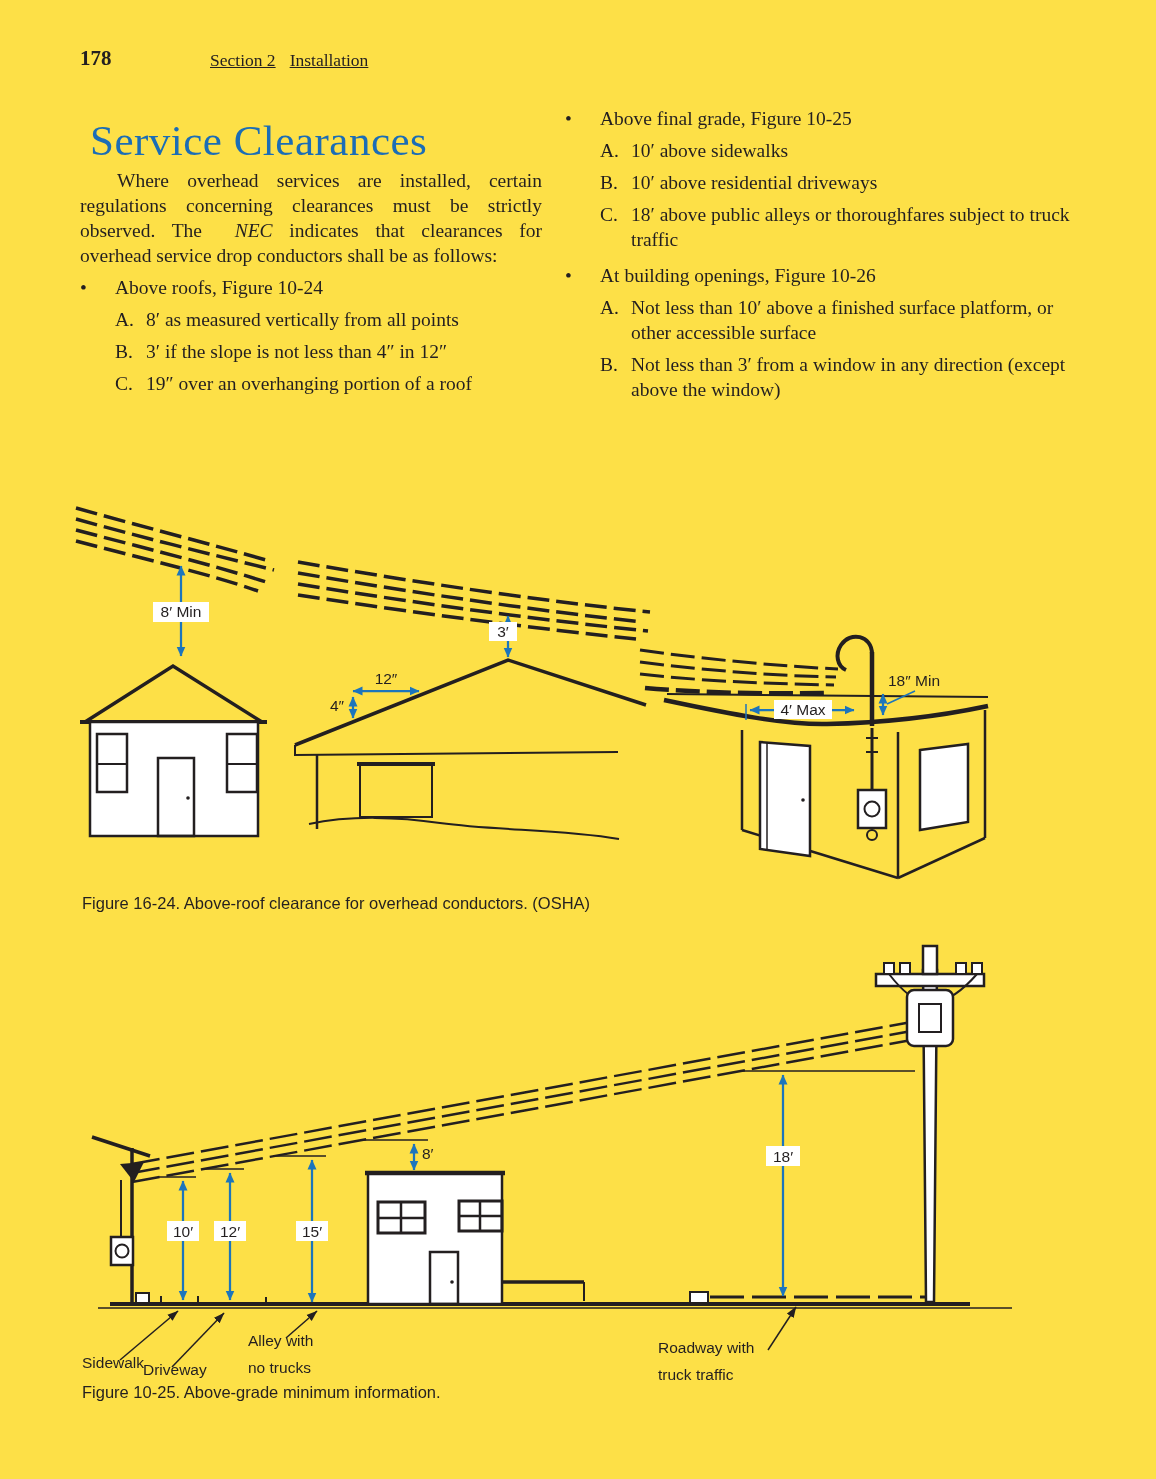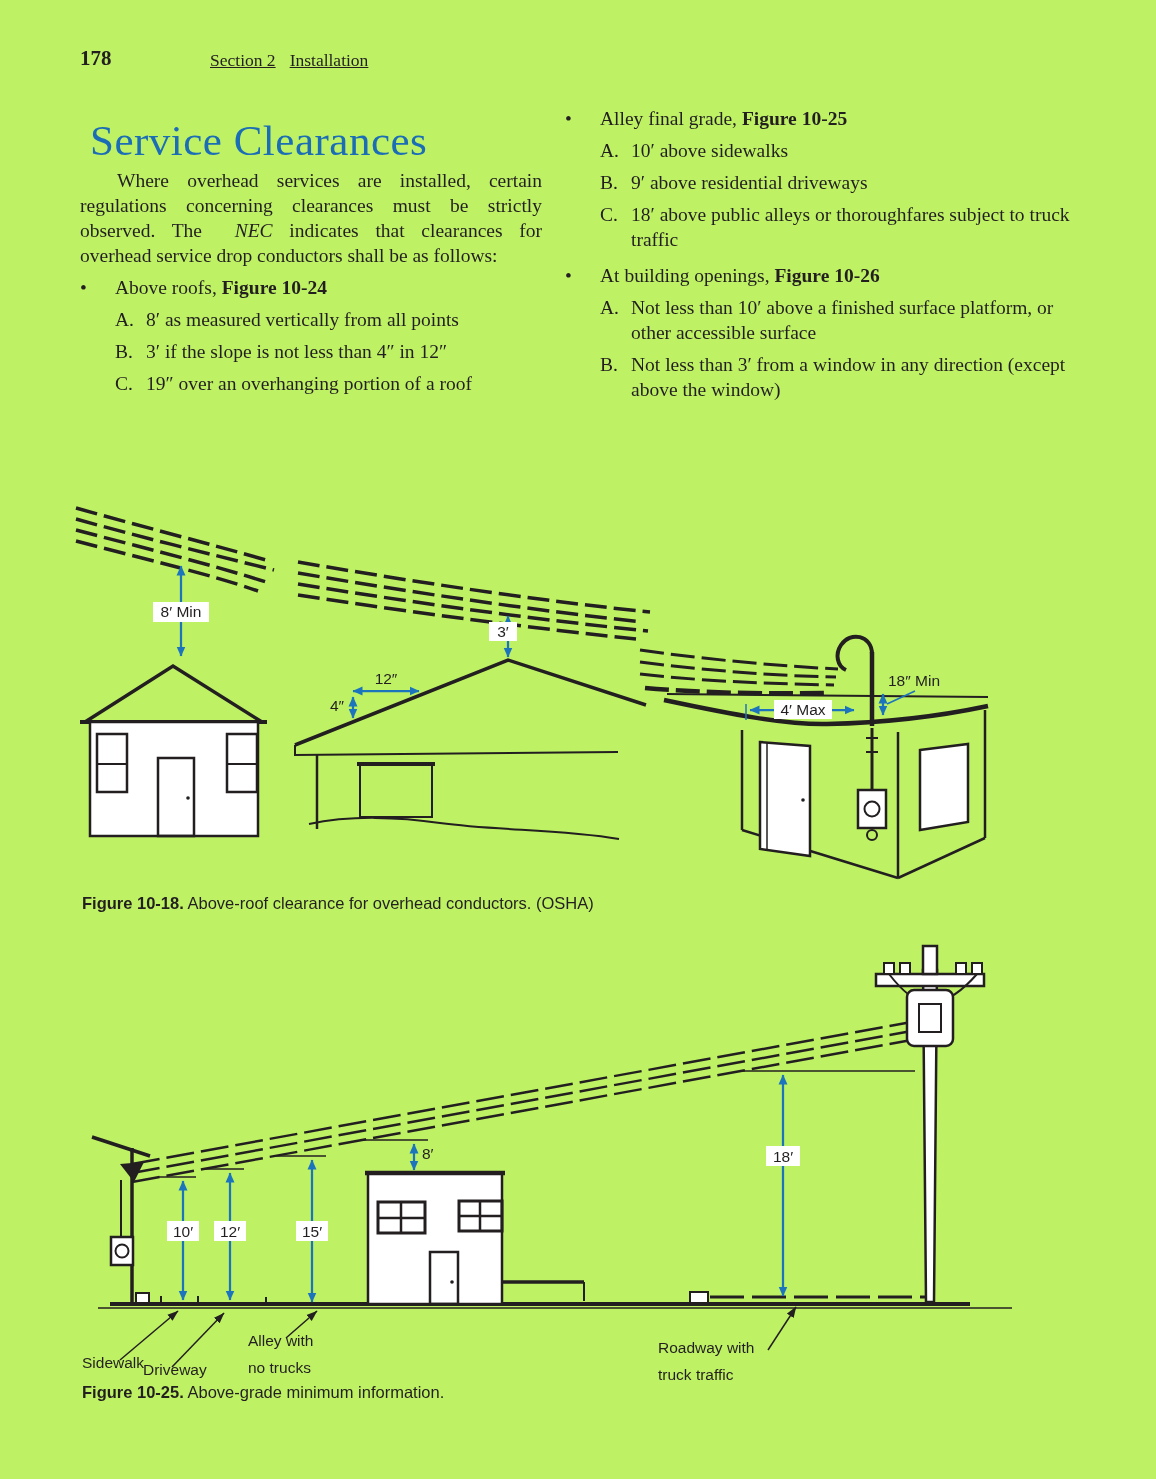--- a/index.html
+++ b/index.html
@@ -1,17 +1,17 @@
 <!DOCTYPE html>
 <html><head>
 <meta charset="utf-8">
 <style>
   html,body { margin:0; padding:0; background:#e8e8e8; }
   .page {
-    position:relative; width:1156px; height:1479px; background:#bef264;
+    position:relative; width:1156px; height:1479px; background:#fde047;
     font-family:"Liberation Serif", serif; color:#231f20; margin:0 auto;
     overflow:hidden;
   }
   
   .pagenum { position:absolute; left:80px; top:46px; font-size:21px; font-weight:bold; }
   .runhead { position:absolute; left:210px; top:50px; font-size:17.5px;text-decoration:underline; }
   .runhead .gap { display:inline-block; width:14px; }
   
   .title { position:absolute; left:77px; top:103px; font-size:43px; color:#1b6db6; font-weight:normal; letter-spacing:0.5px; margin:13px; }
   
@@ -19,21 +19,21 @@
   .col-left  { left:80px;  top:168px; width:462px; }
   .col-right { left:565px; top:106px; width:528px; }
   .para { text-align:justify; text-indent:37px; margin:0; }
   .closing { text-align:justify; text-indent:0; margin:8px 0 0 0; }
   .bullet { display:flex; margin-top:7px; }
   .bullet .dot { width:35px; flex:0 0 35px; }
   .bullet .blead { flex:1; }
   .item { display:flex; margin-left:35px; margin-top:7px; }
   .item .letter { width:31px; flex:0 0 31px; }
   .item .itext { flex:1; }
-  .b { font-weight:bold; }
+  .b { font-weight:normal; }
   .i { font-style:italic;margin-left:16px; }
   
   .caption { position:absolute; left:82px; font-family:"Liberation Sans", sans-serif; font-size:16.5px; color:#231f20; }
   .cap24 { top:894px; width:700px; }
   .cap25 { top:1383px; width:700px; }
   
   .fig { position:absolute; }
   .fig24 { left:70px; top:498px; }
   .fig25 { left:70px; top:930px; }
   svg text { font-family:"Liberation Sans", sans-serif; font-size:15.5px; fill:#231f20; }
@@ -67,29 +67,29 @@
       </div>
     <div class="item">
         <span class="letter">C.</span>
         <span class="itext">19″ over an overhanging portion of a roof</span>
       </div>
   </div>
 
   <div class="col col-right">
     <div class="bullet" style="margin-top:0;">
       <span class="dot">•</span>
-      <span class="blead"><span>Alley final grade, </span><span class="b">Figure 10-25</span></span>
+      <span class="blead"><span>Above final grade, </span><span class="b">Figure 10-25</span></span>
     </div>
     <div class="item">
         <span class="letter">A.</span>
         <span class="itext">10′ above sidewalks</span>
       </div>
     <div class="item">
         <span class="letter">B.</span>
-        <span class="itext">9′ above residential driveways</span>
+        <span class="itext">10′ above residential driveways</span>
       </div>
     <div class="item">
         <span class="letter">C.</span>
         <span class="itext">18′ above public alleys or thoroughfares subject to truck traffic</span>
       </div>
 
     <div class="bullet" style="margin-top:11px;">
       <span class="dot">•</span>
       <span class="blead"><span>At building openings, </span><span class="b">Figure 10-26</span></span>
     </div>
@@ -211,21 +211,21 @@
       <text x="818" y="188" text-anchor="start">18″ Min</text>
     </g>
     <g>
       <line x1="676" y1="206" x2="676" y2="222" stroke="#1c75bc" stroke-width="1.5"></line>
       <line x1="680" y1="212" x2="784" y2="212" stroke="#1c75bc" stroke-width="2.25" marker-start="url(#ab1)" marker-end="url(#ab1)"></line>
       <rect x="704" y="202" width="58" height="19" fill="#ffffff"></rect>
       <text x="733" y="217" text-anchor="middle">4′ Max</text>
     </g>
   </svg>
 
-  <div class="caption cap24"><span class="b">Figure 10-18.</span><span> Above-roof clearance for overhead conductors. (OSHA)</span></div>
+  <div class="caption cap24"><span class="b">Figure 16-24.</span><span> Above-roof clearance for overhead conductors. (OSHA)</span></div>
 
   <svg class="fig fig25" width="950" height="460" viewBox="0 0 950 460">
     <defs>
       <marker id="ab2" markerUnits="userSpaceOnUse" markerWidth="11" markerHeight="10" refX="9.5" refY="5" orient="auto-start-reverse">
         <path d="M0,0.5 L10,5 L0,9.5 Z" fill="#1c75bc"></path>
       </marker>
       <marker id="ak2" markerUnits="userSpaceOnUse" markerWidth="12" markerHeight="9" refX="10.5" refY="4.5" orient="auto">
         <path d="M0,0.5 L11,4.5 L0,8.5 Z" fill="#231f20"></path>
       </marker>
     </defs>

